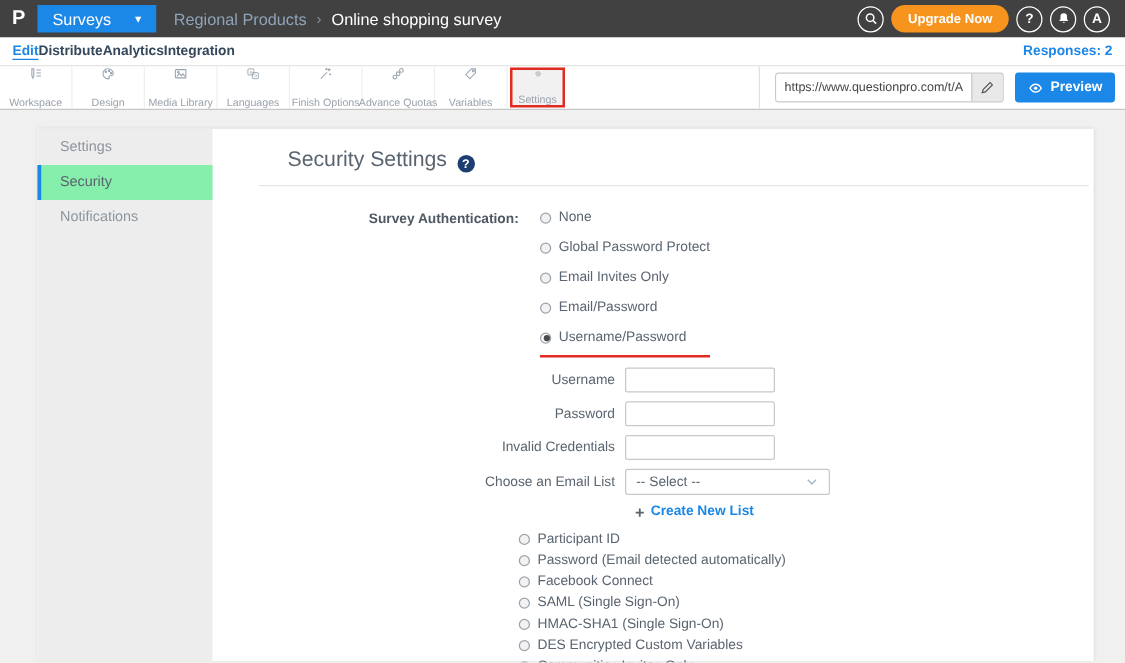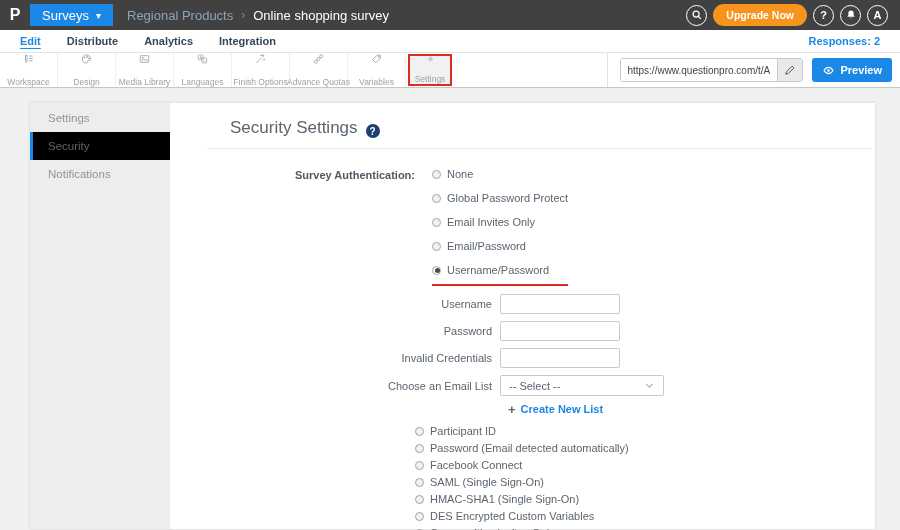--- a/index.html
+++ b/index.html
@@ -3,35 +3,35 @@
 <meta charset="utf-8">
 <style>
   * { margin:0; padding:0; box-sizing:border-box; }
   html,body { width:900px; height:530px; overflow:hidden;
     font-family:"Liberation Sans", sans-serif; background:#f0f0f0; }
 
   
   .topbar { height:30px; background:#414141; display:flex; align-items:center; color:#fff; }
   .logo { width:30px; text-align:center; font-size:16px; font-weight:700; color:#fff; }
   .surveys-block { height:22px; background:#1b87e6; display:flex; align-items:center;
-    gap:7px; padding:0 12px; font-size:13px; color:#fff; cursor:pointer; }
+    gap:19px; padding:0 12px; font-size:13px; color:#fff; cursor:pointer; }
   .surveys-caret { font-size:10px; }
   .breadcrumb { display:flex; align-items:center; gap:8px; margin-left:14px; font-size:13px; }
   .crumb-folder { color:#8fa3b8; }
   .crumb-sep { color:#8a8a8a; font-size:12px; }
   .crumb-title { color:#ffffff; }
   .topbar-right { margin-left:auto; display:flex; align-items:center; gap:6px; padding-right:12px; }
   .circle-btn { width:21px; height:21px; border:1.5px solid #fff; border-radius:50%;
     display:flex; align-items:center; justify-content:center; font-size:11px; font-weight:700;
     color:#fff; cursor:pointer; }
   .upgrade-btn { background:#f7941e; color:#fff; font-size:10.5px; font-weight:700;
     border:none; border-radius:11px; padding:5px 13px; cursor:pointer; }
 
   
-  .subnav { height:22px; background:#fff; display:flex; align-items:center; padding:0 20px; gap:26px; }
+  .subnav { height:22px; background:#fff; display:flex; align-items:center; padding:0 10px; }
   .subnav .tab { font-size:11px; font-weight:700; color:#33475b; cursor:pointer; text-decoration:none; }
   .subnav .tab.active { color:#1b87e6; text-decoration:underline; text-underline-offset:3px; }
   .responses { margin-left:auto; font-size:11px; font-weight:700; color:#1b87e6; }
 
   
   .toolbar { height:36px; background:#fff; border-top:1px solid #e4e4e4;
     border-bottom:1px solid #c6c6c6; display:flex; align-items:stretch; }
   .tool-item { width:58px; display:flex; flex-direction:column; align-items:center;
     justify-content:center; gap:12px; color:#99a3ae; border-right:1px solid #efefef; cursor:pointer; }
   .tool-item svg { width:17px; height:17px; }
@@ -46,21 +46,21 @@
     align-items:center; justify-content:center; cursor:pointer; }
   .preview-btn { height:24px; background:#1b87e6; color:#fff; border:none; border-radius:3px;
     display:flex; align-items:center; gap:5px; padding:0 10px; font-size:11px; font-weight:700; cursor:pointer; }
 
   
   .page { height:441px; background:#f0f0f0; }
   .card { margin-left:30px; margin-top:15px; width:845px; height:426px; background:#fff;
     display:flex; box-shadow:0 0 3px rgba(0,0,0,.12); }
   .side { width:140px; background:#ededed; padding-top:1px; flex-shrink:0; }
   .side-item { padding:8px 18px; font-size:11.5px; color:#8d959d; cursor:pointer; }
-  .side-item.active { background:#000000; border-left:3px solid #1b87e6; padding-left:15px; color:#59636d; }
+  .side-item.active { background:#86efac; border-left:3px solid #1b87e6; padding-left:15px; color:#59636d; }
 
   .content { flex:1; padding-top:15px; }
   .heading-row { display:flex; align-items:flex-end; gap:8px; margin-left:60px; }
   .heading { font-size:17px; color:#5a6570; font-weight:400; }
   .help-dot { width:14px; height:14px; border-radius:50%; background:#1d3e70; color:#fff;
     font-size:10px; font-weight:700; display:flex; align-items:center; justify-content:center; cursor:pointer; }
   .h-divider { border:none; border-top:1px solid #e6e6e6; margin:10px 4px 0 37px; }
 
   .form { margin-top:19px; font-size:11px; color:#5a6570; }
   .auth-row { display:flex; }

